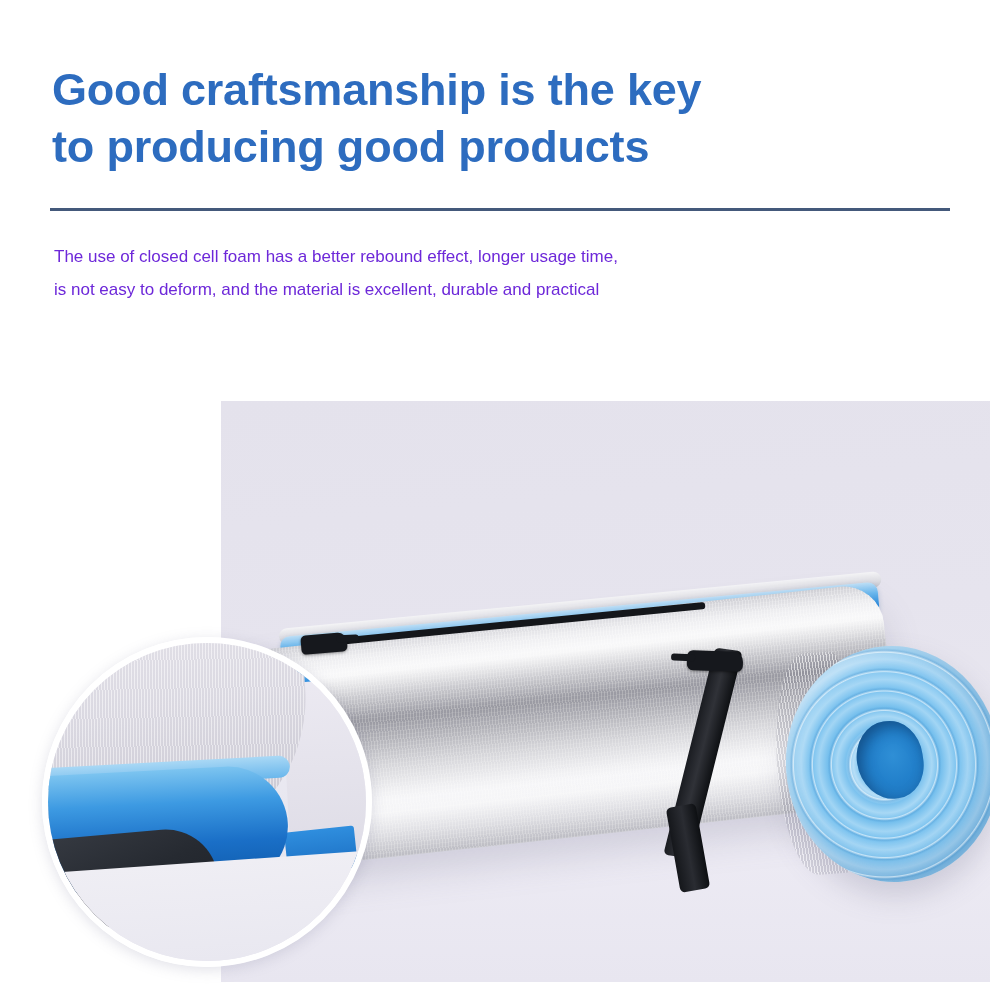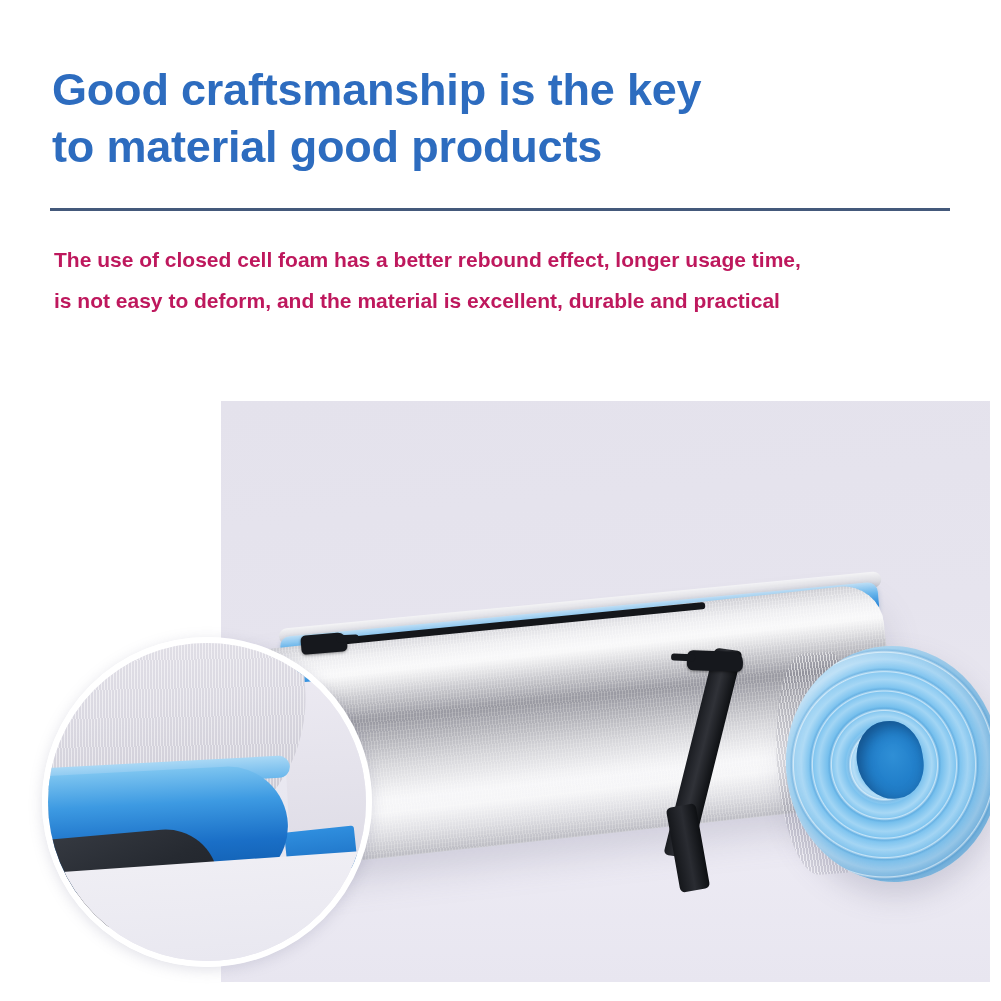--- a/index.html
+++ b/index.html
@@ -39,23 +39,23 @@
     height: 3px;
     background: #44597b;
   }
 
   
   .subtitle {
     position: absolute;
     left: 54px;
     top: 240px;
     width: 900px;
-    color: #be185d;
-    font-size: 21px;
-    font-weight: bold;
+    color: #6d28d9;
+    font-size: 17px;
+    font-weight: normal;
     line-height: 1.95;
     white-space: pre-line;
   }
 
   
   .product-image {
     position: absolute;
     left: 221px;
     top: 401px;
     width: 769px;
@@ -421,21 +421,21 @@
     height: 12px;
     background: linear-gradient(180deg, #7dc3ef 0%, #2f8ede 100%);
     transform: rotate(-5deg);
     border-radius: 4px;
   }
 </style>
 </head>
 <body>
 
 <div class="heading">Good craftsmanship is the key
-to material good products</div>
+to producing good products</div>
 
 <div class="divider"></div>
 
 <div class="subtitle">The use of closed cell foam has a better rebound effect, longer usage time,
 is not easy to deform, and the material is excellent, durable and practical</div>
 
 <div class="product-image">
 
   <div class="backdrop-floor"></div>
 

